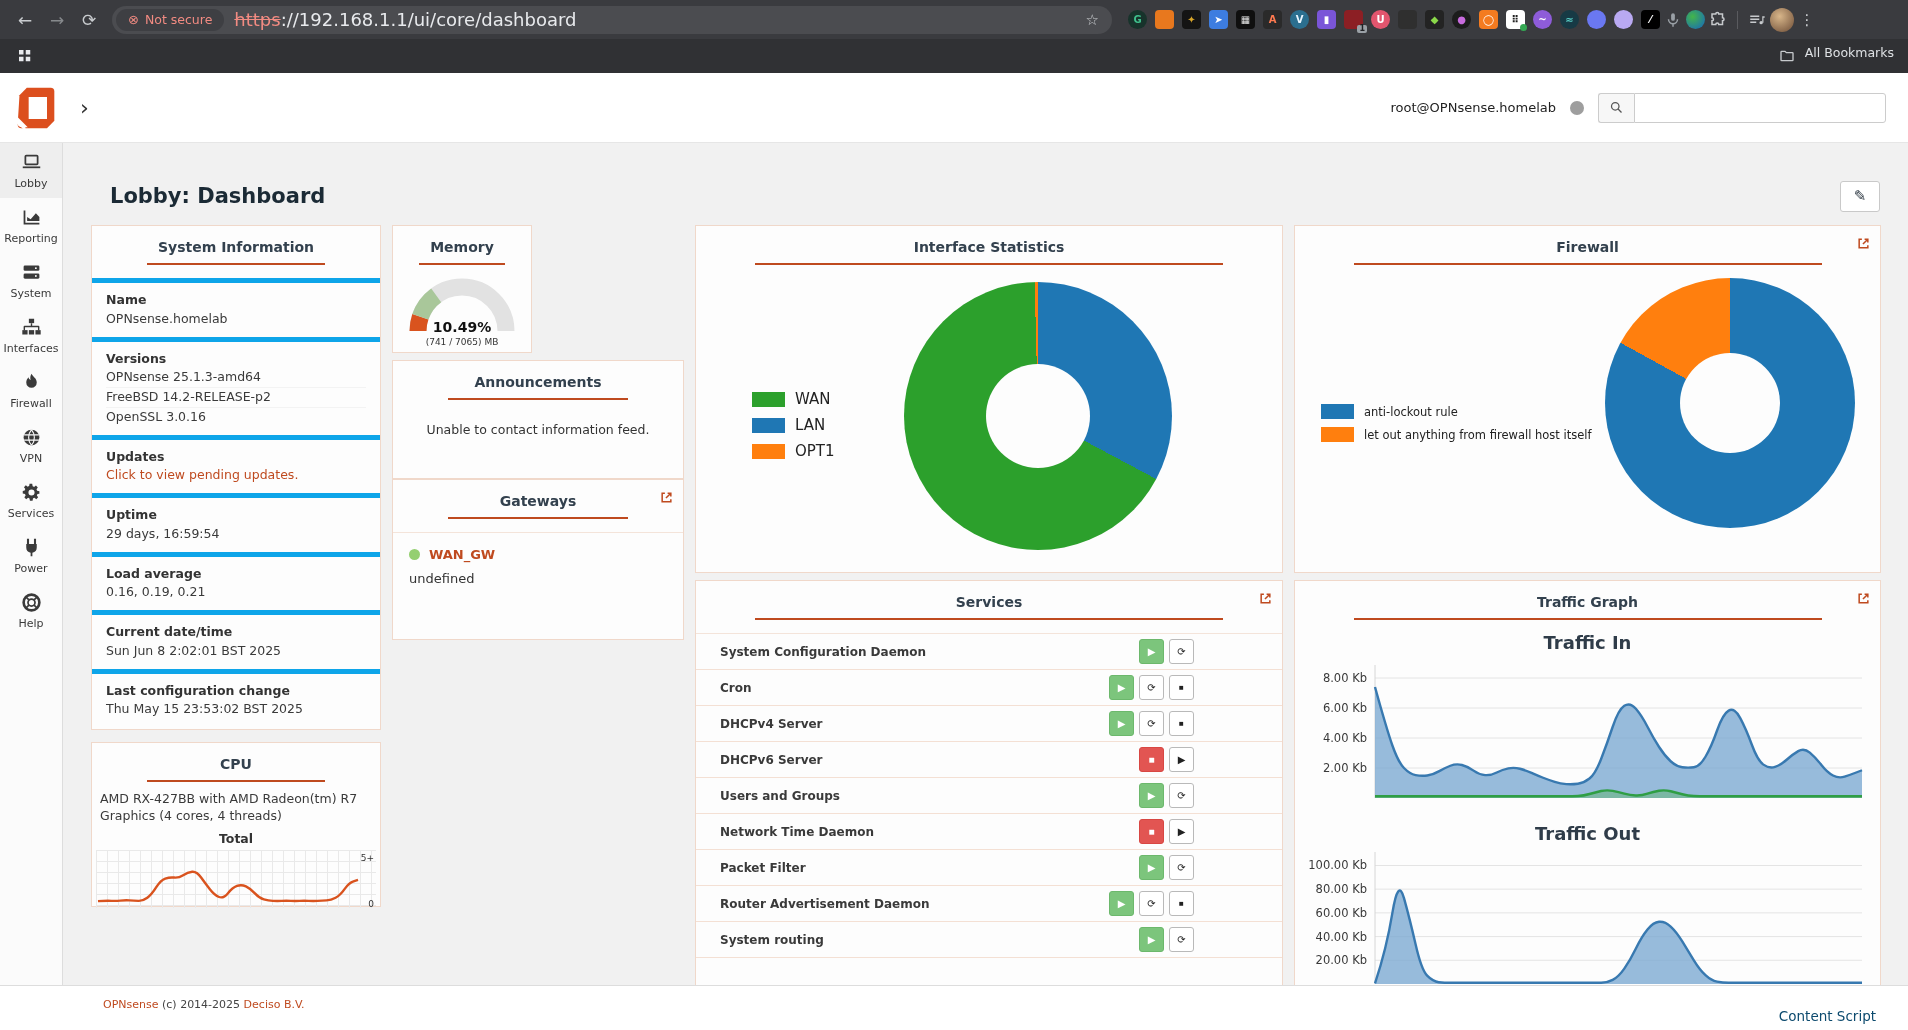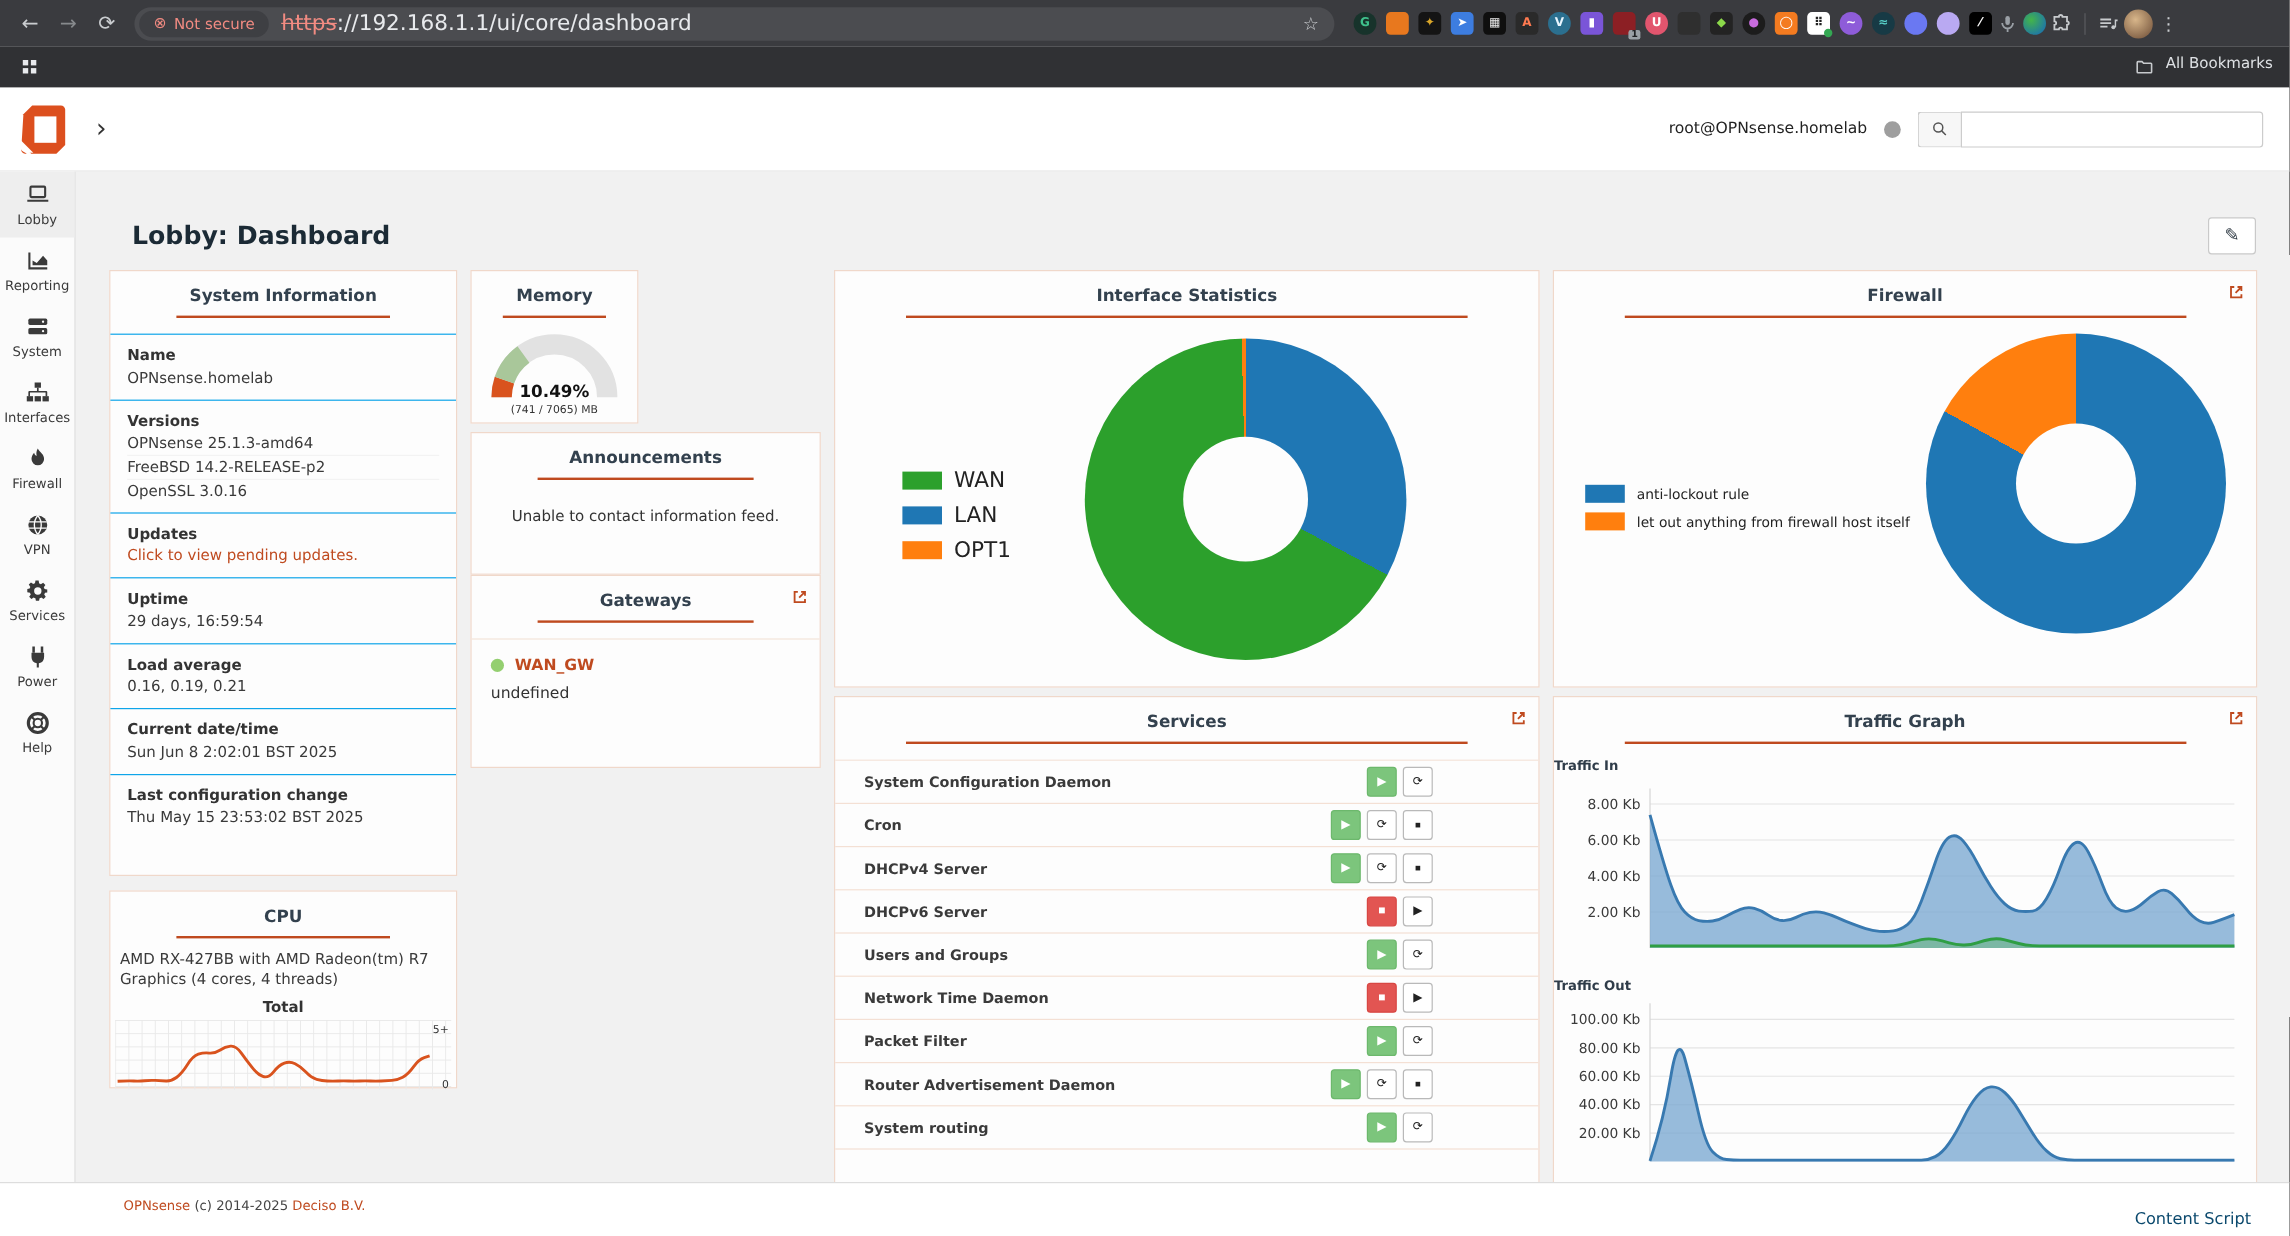--- a/index.html
+++ b/index.html
@@ -66,21 +66,21 @@
   
   .panel{background:#fdfdfd;border:1px solid #f0d8ca;flex:none;position:relative}
   .p-title{text-align:center;font-size:14px;font-weight:600;color:#33414e;padding-top:13px}
   .p-rule{width:62%;height:2px;background:#bf4a1f;margin:8px auto 0}
   .p-link{position:absolute;top:9px;right:9px;color:#bf4a1f;width:14px;height:14px;cursor:pointer}
   .p-link svg{width:13px;height:13px}
   .p-sep{height:1px;background:#f4e4da;margin-top:13px}
 
   
   .si-rows{margin-top:13px}
-  .si-row{border-top:1px solid #0ea5e9;padding:8px 14px;font-size:12.5px;line-height:1.5}
+  .si-row{border-top:5px solid #0ea5e9;padding:8px 14px;font-size:12.5px;line-height:1.5}
   .si-label{font-weight:bold;color:#333}
   .si-value{color:#3a3a3a}
   .si-multi + .si-multi{border-top:1px solid #f3f3f3}
   .si-link{color:#bf4a1f;cursor:pointer}
 
   
   .cpu-desc{font-size:12.5px;color:#3a3a3a;text-align:left;margin-top:9px;line-height:1.35;padding:0 8px}
   .cpu-total{font-size:12.5px;font-weight:bold;color:#333;text-align:center;margin-top:6px}
   .cpu-chart{margin:4px 4px 0;height:58px;position:relative;
     background-image:linear-gradient(#e9e9e9 1px,transparent 1px),linear-gradient(90deg,#e9e9e9 1px,transparent 1px);
@@ -101,36 +101,36 @@
 
   
   .ann-msg{font-size:12.5px;color:#333;text-align:center;margin-top:22px;padding:0 10px}
 
   
   .donut{position:absolute;border-radius:50%}
   .hole{position:absolute;background:#fdfdfd;border-radius:50%}
   .legend{position:absolute;display:flex;flex-direction:column;gap:8px}
   .lg-row{display:flex;align-items:center;gap:10px}
   .lg-swatch{width:33px;height:15px;display:inline-block;flex:none}
-  .lg-label{font-size:18px;color:#222}
+  .lg-label{font-size:15px;color:#222}
   .legend.sm .lg-label{font-size:11.5px}
 
   
   .svc-rows{margin-top:0}
   .svc-row{height:36px;display:flex;align-items:center;justify-content:space-between;border-bottom:1px solid #f4e0d4;padding-left:24px}
   .svc-name{font-size:12px;font-weight:bold;color:#3a3a3a}
   .svc-btns{display:flex;gap:5px;margin-right:88px}
   .btn{width:25px;height:25px;border-radius:3px;display:inline-grid;place-items:center;font-size:10px;cursor:pointer;line-height:1;padding:0}
   .btn.w{background:#fff;border:1px solid #b9b9b9;color:#222}
   .btn.g{background:#7cc57c;border:1px solid #6cb86c;color:#fff}
   .btn.r{background:#e25552;border:1px solid #d84743;color:#fff}
   .btn.sm{font-size:8px}
 
   
-  .tg-sub{font-size:11px;font-weight:600;color:#2f3c49;margin-top:12px}
+  .tg-sub{text-align:center;font-size:18px;font-weight:600;color:#2f3c49;margin-top:12px}
   .tg-chart{margin-top:2px}
 
   
   .footer{height:45px;background:#fff;border-top:1px solid #ddd;position:relative}
   .f-left{position:absolute;left:103px;top:12px;font-size:11px;color:#444}
   .f-left a{color:#bf4a1f;text-decoration:none;cursor:pointer}
   .f-overlay{position:absolute;right:32px;bottom:6px;font-size:13.5px;color:#0c4a6e}
 </style>
 </head>
 <body>

